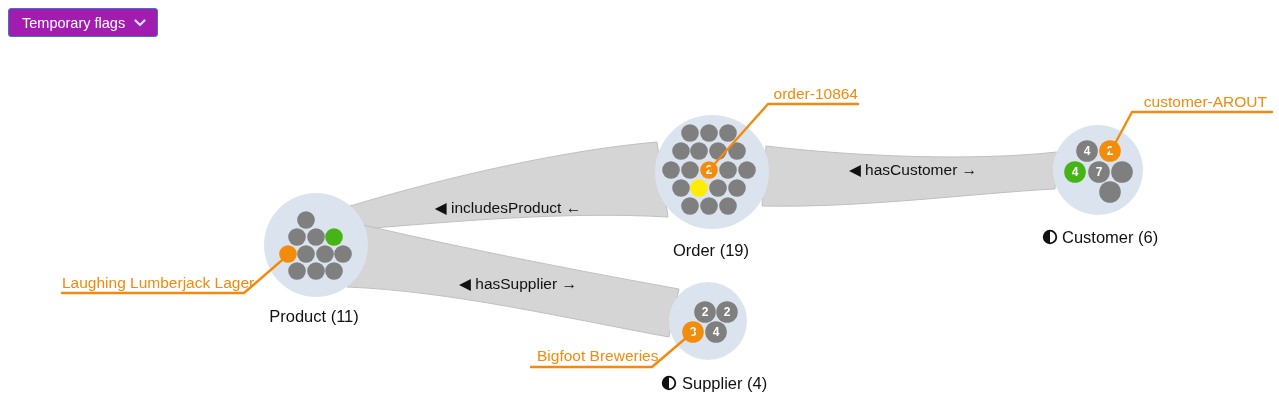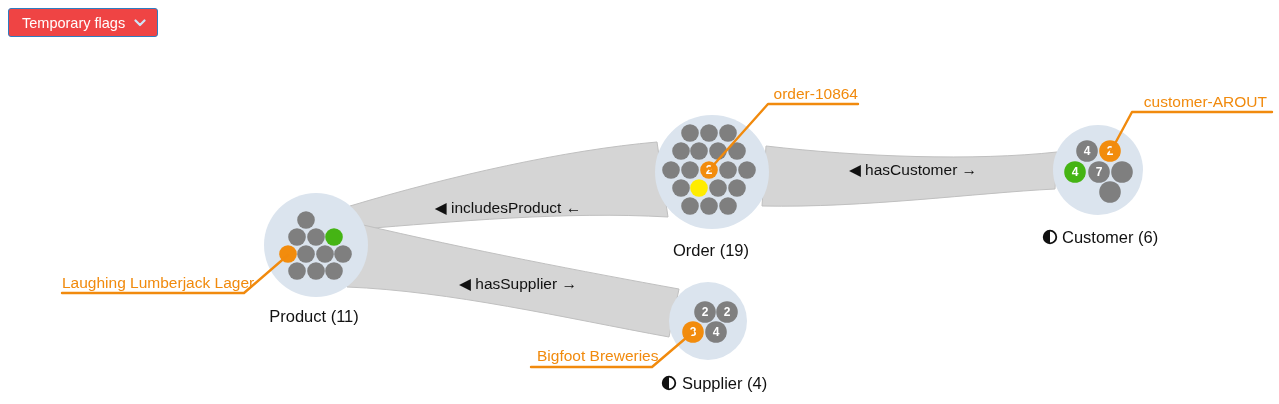--- a/index.html
+++ b/index.html
@@ -97,19 +97,19 @@
       <text x="518" y="289" text-anchor="middle" fill="#111111" class="edge-label">◀ hasSupplier →</text>
       <polyline points="62,293 244,293 288,255" fill="none" stroke="#f18a0d" stroke-width="2.4" stroke-linecap="round" stroke-linejoin="round"></polyline>
       <text x="62" y="288" text-anchor="start" fill="#f18a0d" class="callout-label">Laughing Lumberjack Lager</text>
       <polyline points="858,104 768,104 710,169" fill="none" stroke="#f18a0d" stroke-width="2.4" stroke-linecap="round" stroke-linejoin="round"></polyline>
       <text x="858" y="99" text-anchor="end" fill="#f18a0d" class="callout-label">order-10864</text>
       <polyline points="1272,112 1132,112 1111,151" fill="none" stroke="#f18a0d" stroke-width="2.4" stroke-linecap="round" stroke-linejoin="round"></polyline>
       <text x="1267" y="107" text-anchor="end" fill="#f18a0d" class="callout-label">customer-AROUT</text>
       <polyline points="531,367 652,367 693,332" fill="none" stroke="#f18a0d" stroke-width="2.4" stroke-linecap="round" stroke-linejoin="round"></polyline>
       <text x="537" y="361" text-anchor="start" fill="#f18a0d" class="callout-label">Bigfoot Breweries</text>
     </svg>
-  <div class="flags-btn" style="background: #ef4444; border-color: rgb(47, 124, 192); color: rgb(255, 255, 255);">
+  <div class="flags-btn" style="background: #a21caf; border-color: rgb(47, 124, 192); color: rgb(255, 255, 255);">
     <span>Temporary flags</span>
     <svg width="12" height="8" viewBox="0 0 12 8">
       <polyline points="1.5,1.5 6,6 10.5,1.5" fill="none" stroke="#cfe4f6" stroke-width="2.2" stroke-linecap="round" stroke-linejoin="round"></polyline>
     </svg>
   </div>
 </div>
 
 </body></html>

